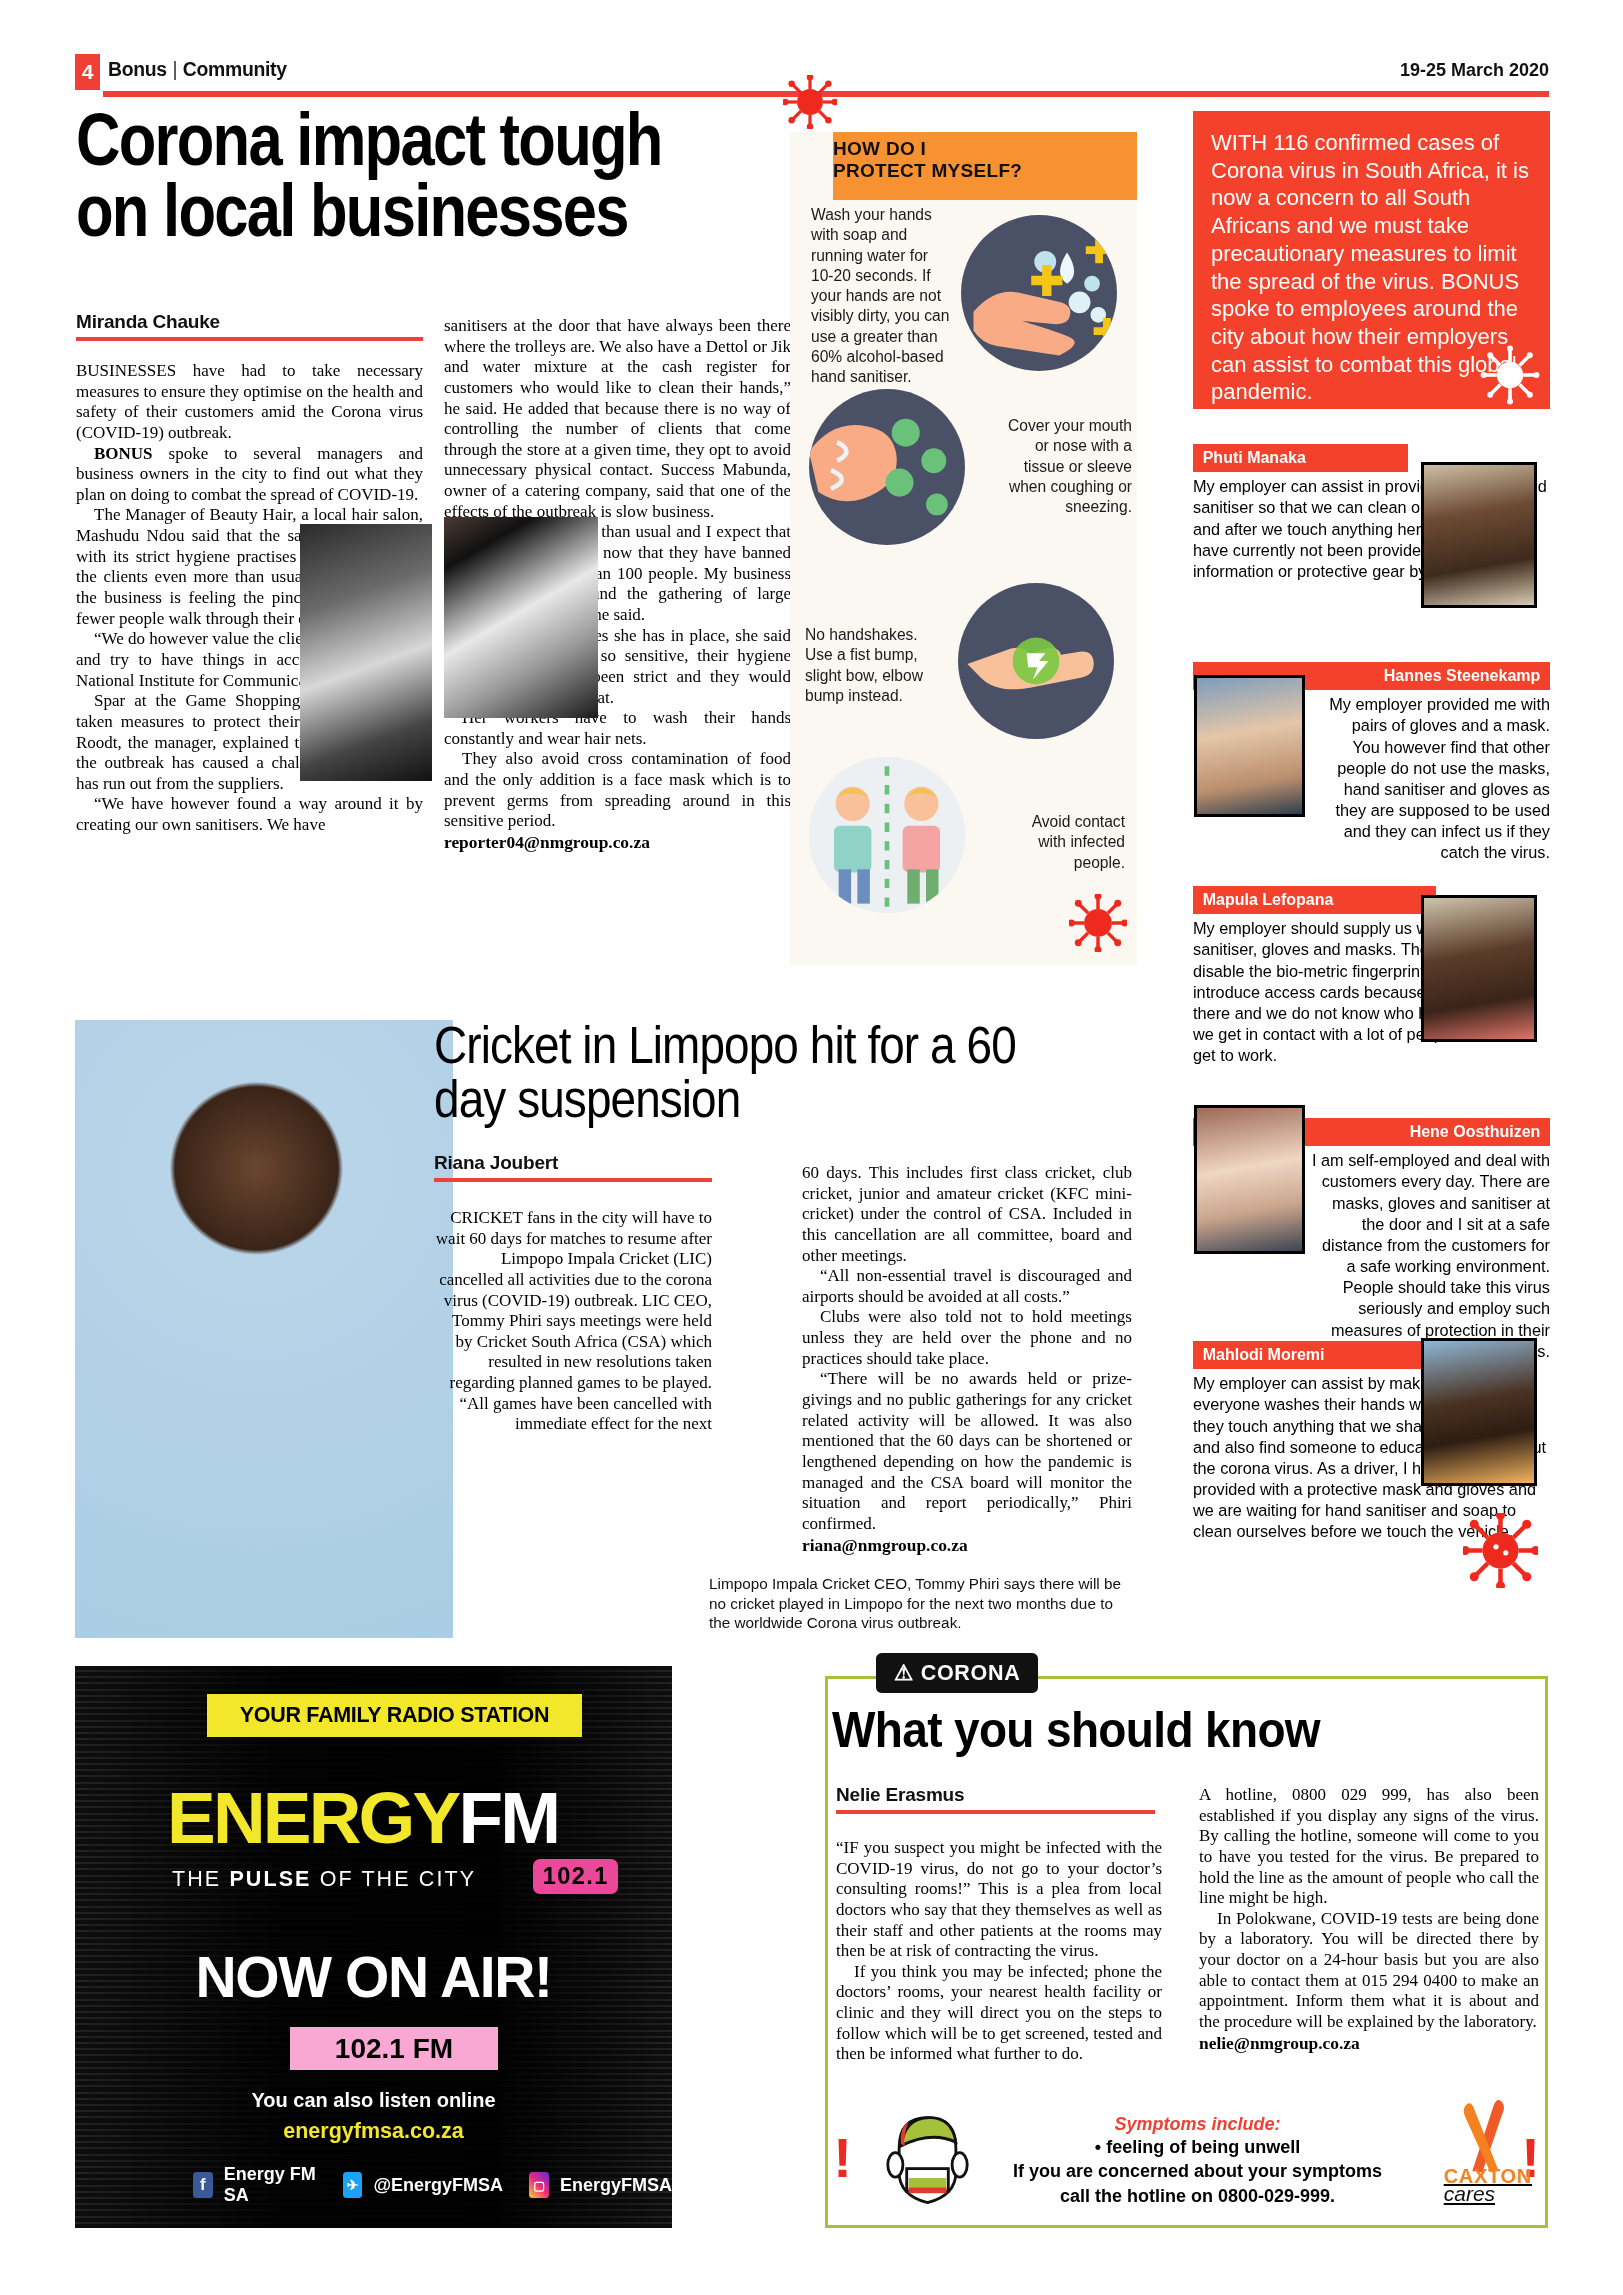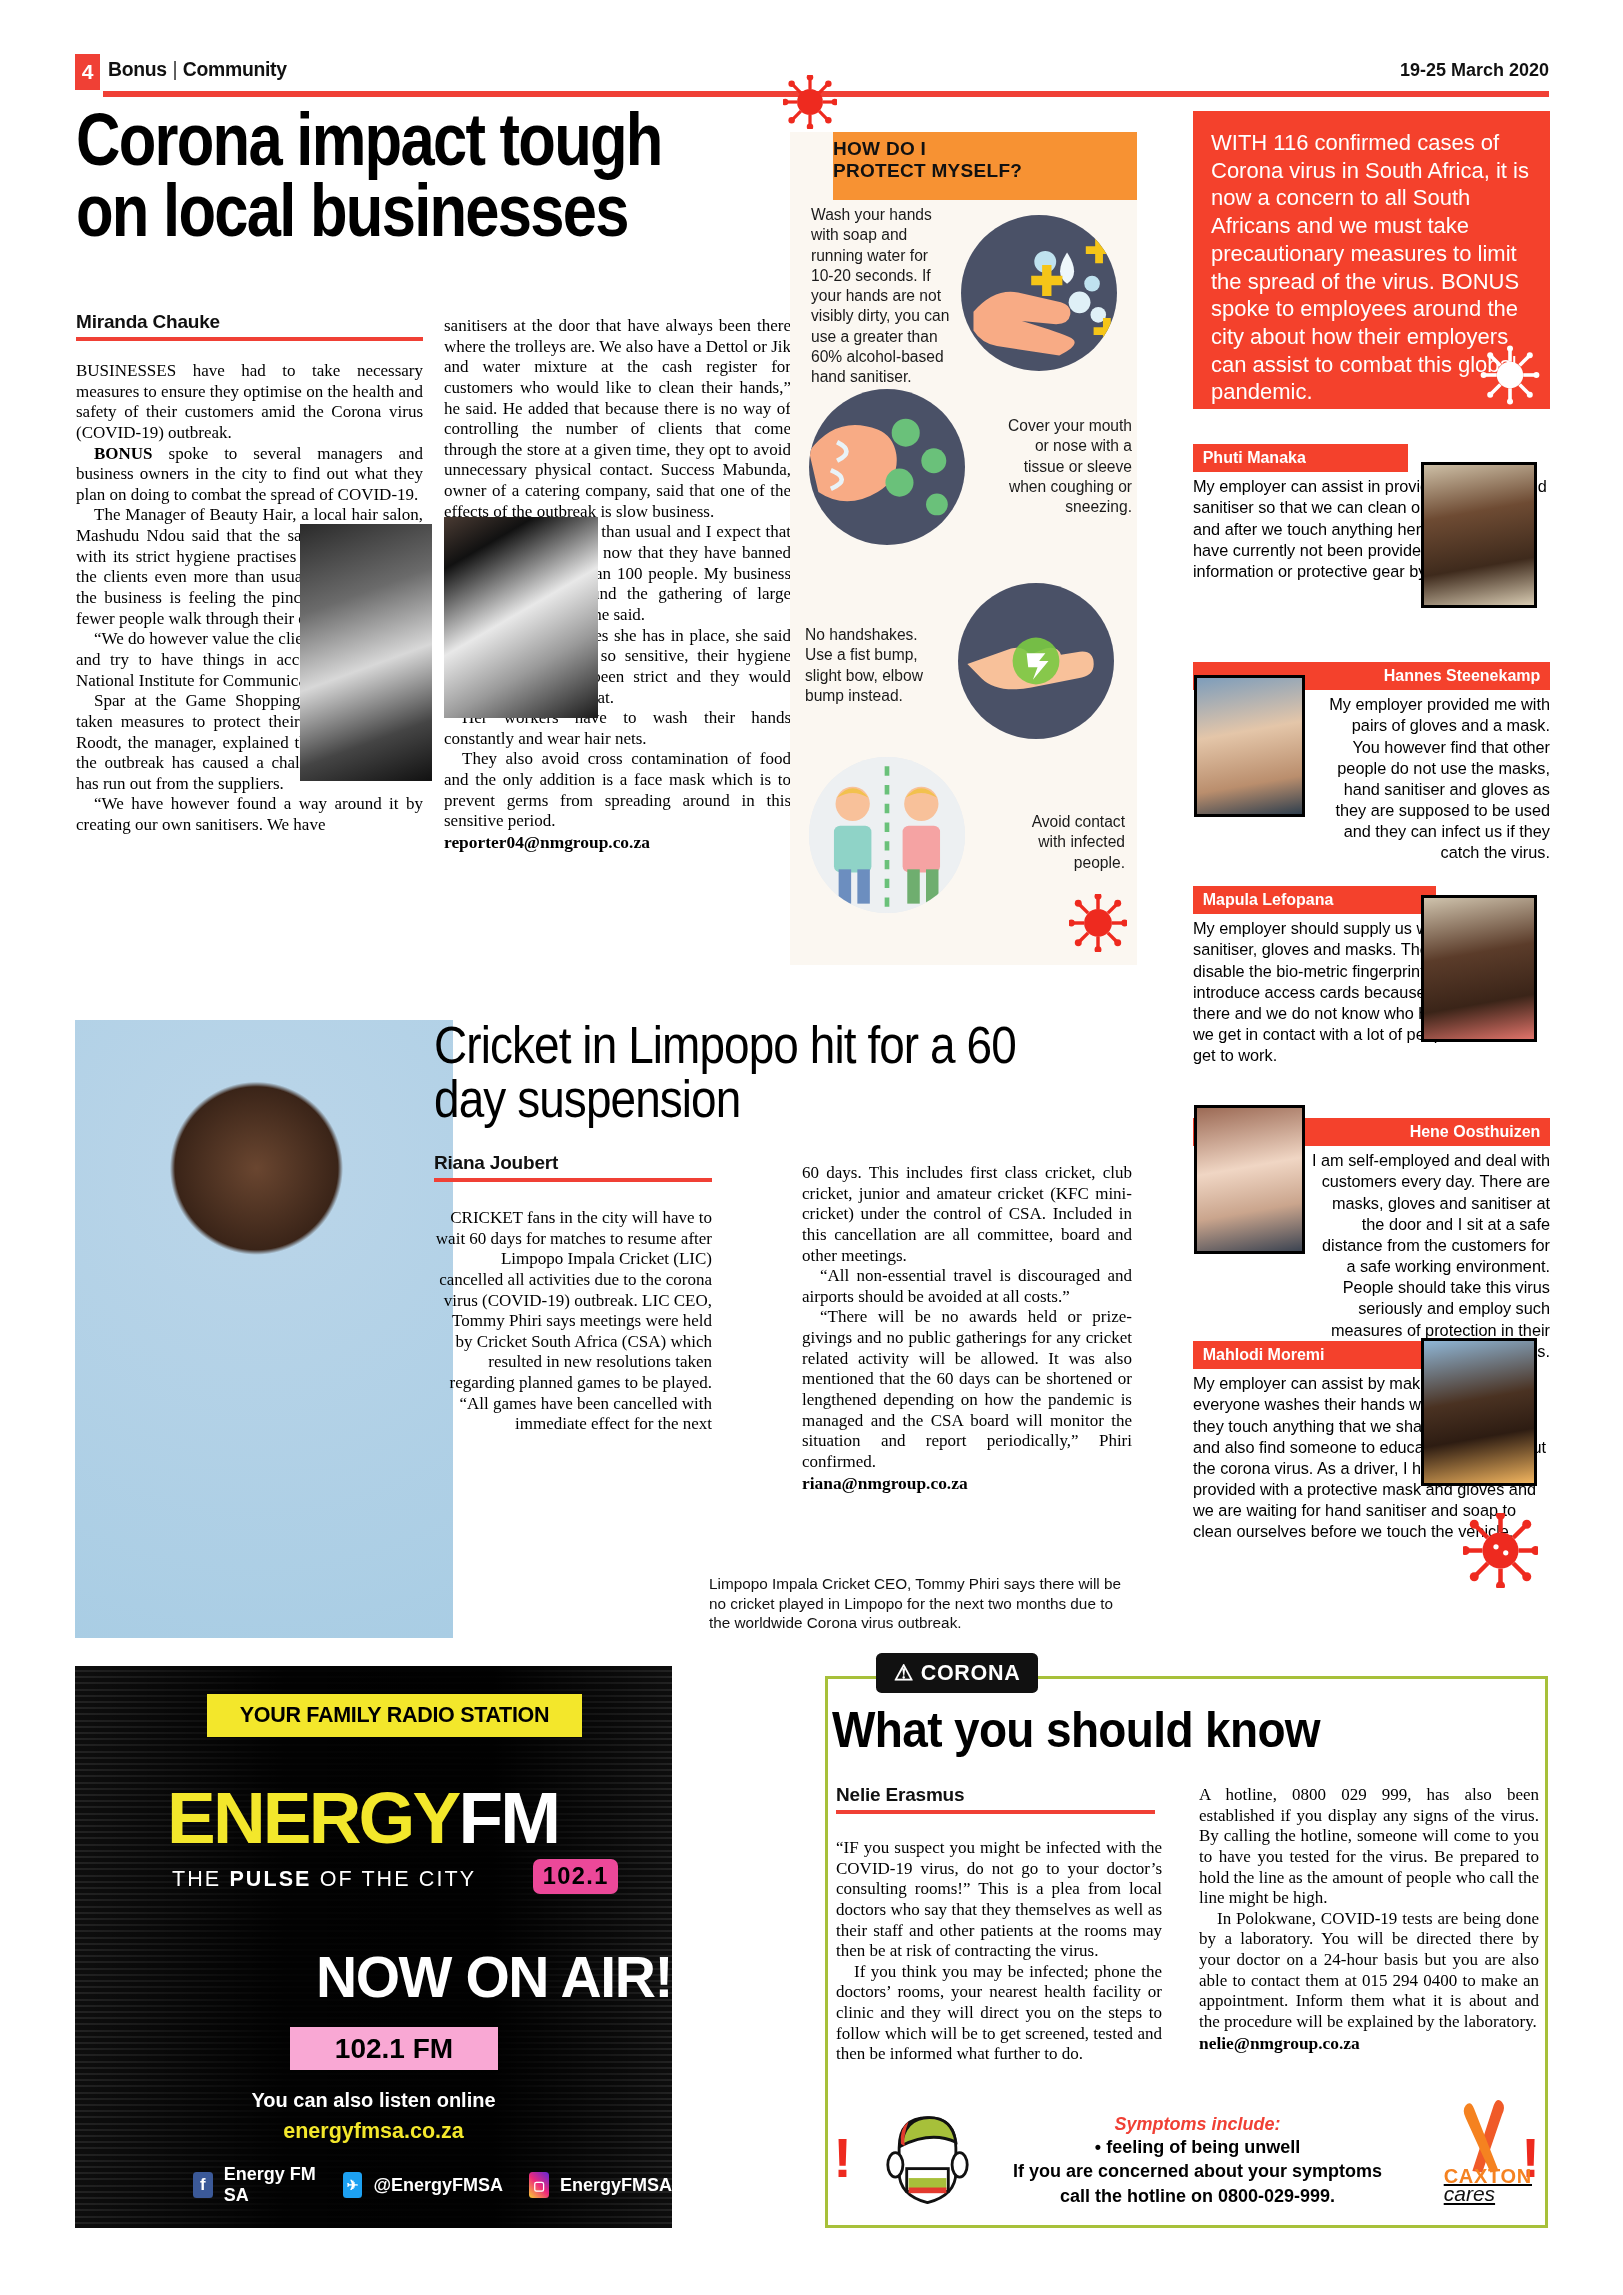--- a/index.html
+++ b/index.html
@@ -97,21 +97,21 @@
   .ad-strap { position:absolute; left:132px; top:28px; width:375px; height:43px; background:#f3e72b;
               color:#000; font-weight:bold; font-size:21.5px; text-align:center; line-height:43px; letter-spacing:-0.3px;}
   .ad-logo { position:absolute; left:92px; top:115px; width:486px; font-weight:bold; font-size:73px;
              letter-spacing:-2.8px; line-height:1; }
   .ad-logo .e { color:#f3e72b; }
   .ad-logo .f { color:#fff; }
   .ad-pulse { position:absolute; left:97px; top:201px; color:#fff; font-size:21.5px; letter-spacing:2.1px; }
   .ad-pulse b { font-weight:bold; }
   .ad-freq1 { position:absolute; left:458px; top:193px; background:#ec4899; color:#000;
               font-weight:bold; font-size:23.6px; padding:4.2px 9.7px; border-radius:7px; letter-spacing:1.4px;}
-  .ad-now { position:absolute; left:0; right:0; top:278px; text-align:right; color:#fff;
+  .ad-now { position:absolute; left:0; right:0; top:278px; text-align:center; color:#fff;
             font-weight:bold; font-size:57px; letter-spacing:-1.4px; }
   .ad-freq2 { position:absolute; left:215px; top:361px; width:208px; height:43px; background:#f9a8d4;
               color:#000; font-weight:bold; font-size:28px; text-align:center; line-height:43px;}
   .ad-listen { position:absolute; left:0; right:0; top:423px; text-align:center; color:#fff; font-size:20px; font-weight:bold;}
   .ad-url { position:absolute; left:0; right:0; top:453px; text-align:center; color:#f3e72b; font-size:21.5px; font-weight:bold;}
   .ad-social { position:absolute; left:118px; top:498px; display:flex; align-items:center; gap:11px; color:#fff; font-size:18px; font-weight:bold;}
   .sico { width:26px; height:26px; border-radius:3.5px; display:flex; align-items:center; justify-content:center; color:#fff; font-weight:bold; font-size:16.7px;}
 
   
   .wysk-box { position:absolute; left:825px; top:1676px; width:723px; height:552px;
@@ -380,20 +380,21 @@
   </div>
 
   <div class="bodytxt" style="position:absolute; left:434px; top:1208px; width:278px; text-align:right;">
     <p class="noind">CRICKET fans in the city will have to wait 60 days for matches to resume after Limpopo Impala Cricket (LIC) cancelled all activities due to the corona virus (COVID-19) outbreak. LIC CEO, Tommy Phiri says meetings were held by Cricket South Africa (CSA) which resulted in new resolutions taken regarding planned games to be played.</p>
     <p>“All games have been cancelled with immediate effect for the next</p>
   </div>
 
   <div class="bodytxt" style="position:absolute; left:802px; top:1163px; width:330px;">
     <p class="noind">60 days. This includes first class cricket, club cricket, junior and amateur cricket (KFC mini-cricket) under the control of CSA. Included in this cancellation are all committee, board and other meetings.</p>
     <p>“All non-essential travel is discouraged and airports should be avoided at all costs.”</p>
+    <p>Clubs were also told not to hold meetings unless they are held over the phone and no practices should take place.</p>
     <p>“There will be no awards held or prize-givings and no public gatherings for any cricket related activity will be allowed. It was also mentioned that the 60 days can be shortened or lengthened depending on how the pandemic is managed and the CSA board will monitor the situation and report periodically,” Phiri confirmed.</p>
     <p class="noind email">riana@nmgroup.co.za</p>
   </div>
 
   <div class="caption" style="left:709px; top:1574px; width:416px;">Limpopo Impala Cricket CEO, Tommy Phiri says there will be no cricket played in Limpopo for the next two months due to the worldwide Corona virus outbreak.</div>
 
   <div class="ad">
     <div class="ad-city"></div>
     <div class="ad-strap">YOUR FAMILY RADIO STATION</div>
     <div class="ad-logo">

